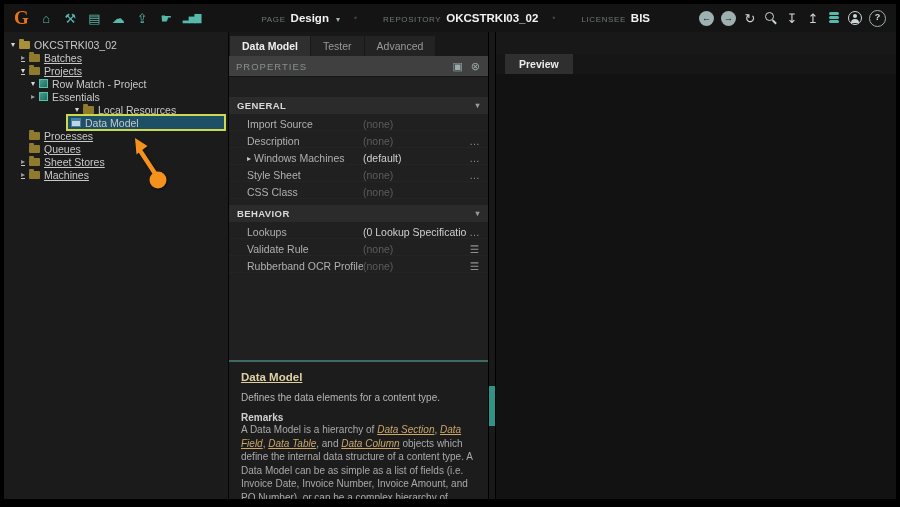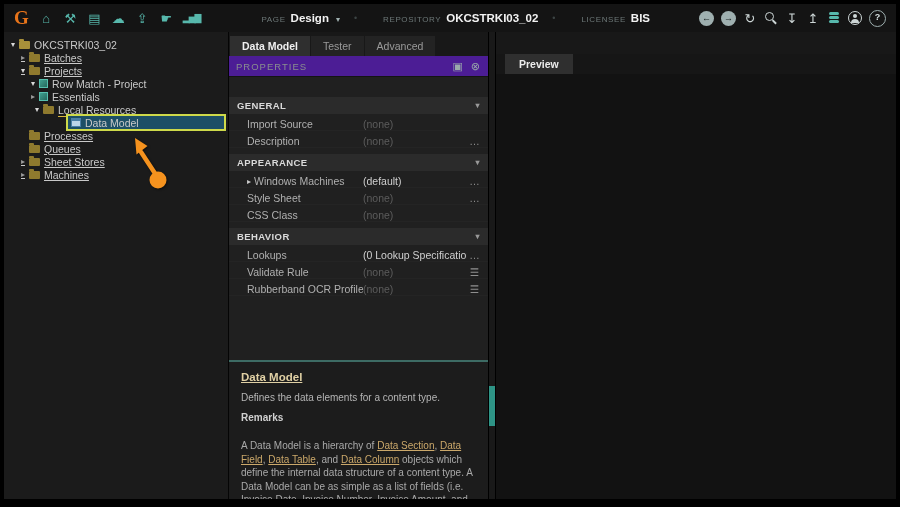--- a/index.html
+++ b/index.html
@@ -34,21 +34,21 @@
   .person-shape::before { content:""; position:absolute; top:2px; left:4px; width:4px; height:4px; border-radius:50%; background:#cdd6d6; }
   .person-shape::after { content:""; position:absolute; bottom:1px; left:2px; width:8px; height:4px; border-radius:4px 4px 0 0; background:#cdd6d6; }
 
   
   .main { flex:1; display:flex; min-height:0; }
 
   
   .sidebar { width:224px; flex:0 0 224px; background:#1b1b1b; border-right:1px solid #050505; position:relative; padding-top:6px; font-size:10.5px; color:#c9c9c9; }
   .tree-item { display:flex; align-items:center; height:13px; cursor:pointer; white-space:nowrap; }
   .lvl0 { padding-left:4px; } .lvl1 { padding-left:14px;text-decoration:underline; } .lvl2 { padding-left:24px; }
-  .lvl3 { padding-left:34px; } .lvl4 { padding-left:28px; } .lvl5 { padding-left:54px; }
+  .lvl3 { padding-left:34px; } .lvl4 { padding-left:68px; } .lvl5 { padding-left:54px; }
   .exp { width:10px; flex:0 0 10px; font-size:8px; text-align:center; }
   .exp.open::before { content:"▾"; color:#d8d8d8; }
   .exp.closed::before { content:"▸"; color:#9a9a9a; }
   .exp.none::before { content:""; }
   .ticon { margin:0 4px 0 1px; flex:0 0 auto; display:inline-block; }
   .folder { width:11px; height:8px; background:#8f7a2e; border-radius:1px; position:relative; }
   .folder::before { content:""; position:absolute; top:-2px; left:0; width:5px; height:2px; background:#8f7a2e; border-radius:1px 1px 0 0; }
   .folder.root { background:#a8903a; } .folder.root::before { background:#a8903a; }
   .cube-teal { width:9px; height:9px; background:linear-gradient(135deg,#3fa08f,#26695e); border:1px solid #57c0ae; box-sizing:border-box; }
   .cube-blue { width:9px; height:9px; background:linear-gradient(135deg,#4a7fb5,#2d5170); border:1px solid #6aa0cf; box-sizing:border-box; }
@@ -56,43 +56,43 @@
   .tlabel { white-space:nowrap; }
   .tlabel.drop-underline { box-shadow:0 1px 0 0 #d8b63a; }
   .sel-box { display:flex; align-items:center; flex:1; margin-right:4px; height:13px; background:#1d4f66; outline:2px solid #cdd94a; outline-offset:0; padding-left:2px; }
   .annotation { position:absolute; left:114px; top:100px; width:56px; height:62px; pointer-events:none; filter:drop-shadow(1px 1px 1px rgba(0,0,0,.55)); }
 
   
   .center { width:259px; flex:0 0 259px; display:flex; flex-direction:column; background:#202020; border-right:1px solid #000; }
   .tabstrip { flex:0 0 22px; background:#181818; display:flex; align-items:flex-end; gap:1px; padding:2px 0 0 1px; }
   .tab { height:20px; line-height:20px; padding:0 12px; font-size:10.5px; color:#9a9a9a; background:#232323; cursor:pointer; }
   .tab.active { background:#2f2f2f; color:#f0f0f0; font-weight:bold; }
-  .props-header { flex:0 0 20px; background:#4c1d95; display:flex; align-items:center; padding:0 7px; color:#8a8f8f; font-size:9.5px; letter-spacing:1px; border-bottom:1px solid #141414; }
+  .props-header { flex:0 0 20px; background:#404040; display:flex; align-items:center; padding:0 7px; color:#8a8f8f; font-size:9.5px; letter-spacing:1px; border-bottom:1px solid #141414; }
   .ph-actions { margin-left:auto; display:flex; gap:7px; color:#9aabab; font-size:11px; }
   .ph-actions span { cursor:pointer; }
   .prop-grid { font-size:10.5px; }
   .psection { height:17px; background:#2b2b2b; display:flex; align-items:center; padding:0 8px; color:#dadada; font-weight:bold; font-size:9.5px; letter-spacing:.4px; margin-top:6px; cursor:pointer; }
   .psection.first { margin-top:20px;align-items:center; }
   .psection .chev { margin-left:auto; font-size:8px; color:#9a9a9a; }
   .psection .chev::before { content:"▾"; }
   .prow { height:16px; display:flex; align-items:flex-end; padding:0 6px 0 18px; border-bottom:1px solid #242424; color:#b0b0b0; cursor:default; }
   .plabel { width:116px; flex:0 0 116px; display:flex; align-items:center; gap:3px; overflow:hidden; white-space:nowrap; }
   .rowexp { font-size:8px; color:#c9c9c9; cursor:pointer; }
   .rowexp::before { content:"▸"; }
   .pvalue { flex:1; color:#cfcfcf; white-space:nowrap; overflow:hidden; }
   .pvalue.muted { color:#5c5c5c; }
   .pbtn { color:#8f8f8f; width:15px; text-align:center; cursor:pointer; }
 
   
   .doc { margin-top:auto; flex:0 0 124px; border-top:2px solid #3d6b64; background:#1c1c1c; padding:9px 12px 4px; overflow:hidden; }
   .doc-title { color:#e0d0a4; font-size:11.5px; font-weight:bold; text-decoration:underline; margin-bottom:9px; cursor:pointer; }
   .doc-summary { color:#b5b5b5; font-size:10px; margin-bottom:9px; }
-  .doc-remarks { color:#d0d0d0; font-weight:bold; font-size:10px; margin-bottom:16px; }
+  .doc-remarks { color:#d0d0d0; font-weight:bold; font-size:10px; margin-bottom:0; }
   .doc-body { color:#a9a9a9; font-size:10px; line-height:13.5px; margin:0; }
-  .doc-link { color:#cba86a; text-decoration:underline; cursor:pointer; }
+  .doc-link { color:#cba86a; text-decoration:underline; cursor:pointer;font-style:italic; }
 
   
   .vscroll { width:6px; flex:0 0 6px; background:#191919; position:relative; border-right:1px solid #000; }
   .vscroll .thumb { position:absolute; left:0; width:6px; height:40px; top:354px; background:#2e9486; cursor:grab; }
   .preview { flex:1; background:#131313; display:flex; flex-direction:column; }
   .preview-strip { flex:0 0 22px; background:#181818; }
   .preview-tabrow { flex:0 0 20px; display:flex; padding-left:9px; background:#161616; }
   .preview-tab { background:#2f2f2f; color:#ececec; font-size:10.5px; font-weight:bold; padding:0 14px; line-height:20px; cursor:pointer; }
   .preview-body { flex:1; background:#121212; }
 </style>
@@ -239,24 +239,20 @@
           <span class="pbtn"></span>
         </div>
         <div class="prow">
           <span class="plabel">
               <span>Description</span>
             </span>
           <span class="pvalue muted">(none)</span>
           <span class="pbtn">…</span>
         </div>
 
-        <div class="psection">
-          <span>APPEARANCE</span>
-          <span class="chev"></span>
-        </div>
         <div class="prow">
           <span class="plabel">
               <span class="rowexp"></span>
               <span>Windows Machines</span>
             </span>
           <span class="pvalue">(default)</span>
           <span class="pbtn">…</span>
         </div>
         <div class="prow">
           <span class="plabel">

